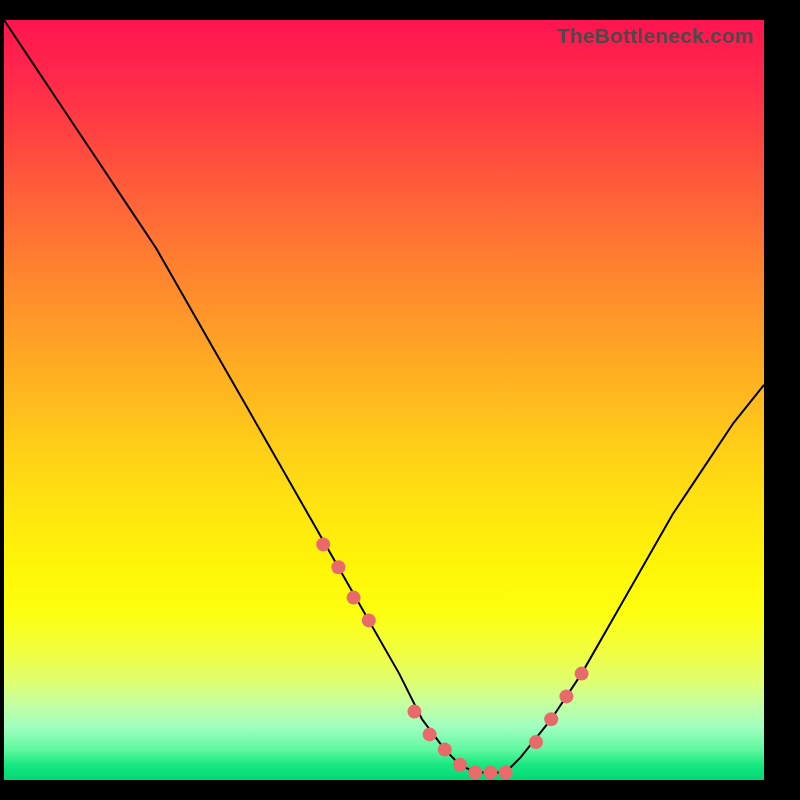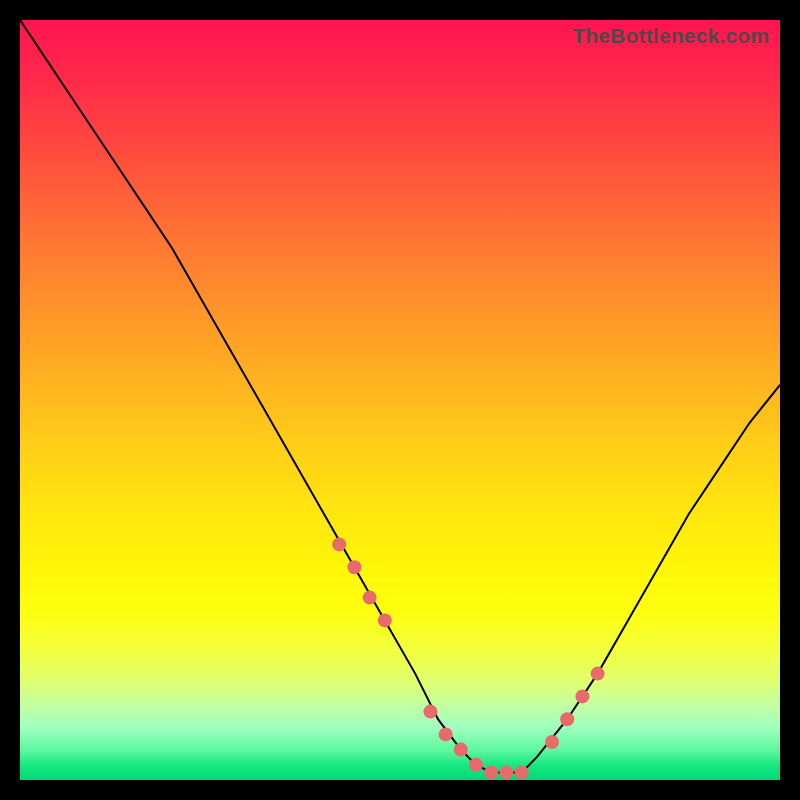--- a/index.html
+++ b/index.html
@@ -12,21 +12,21 @@
     font-family: Arial, Helvetica, sans-serif;
   }
   .frame {
     position: relative;
     width: 800px;
     height: 800px;
     background: #000;
   }
   .plot-area {
     position: absolute;
-    left: 20px;
+    left: 4px;
     top: 20px;
     width: 760px;
     height: 760px;
     overflow: hidden;
   }
   .gradient {
     position: absolute;
     left: 0; top: 0;
     width: 100%; height: 100%;
     background: linear-gradient(to bottom,

